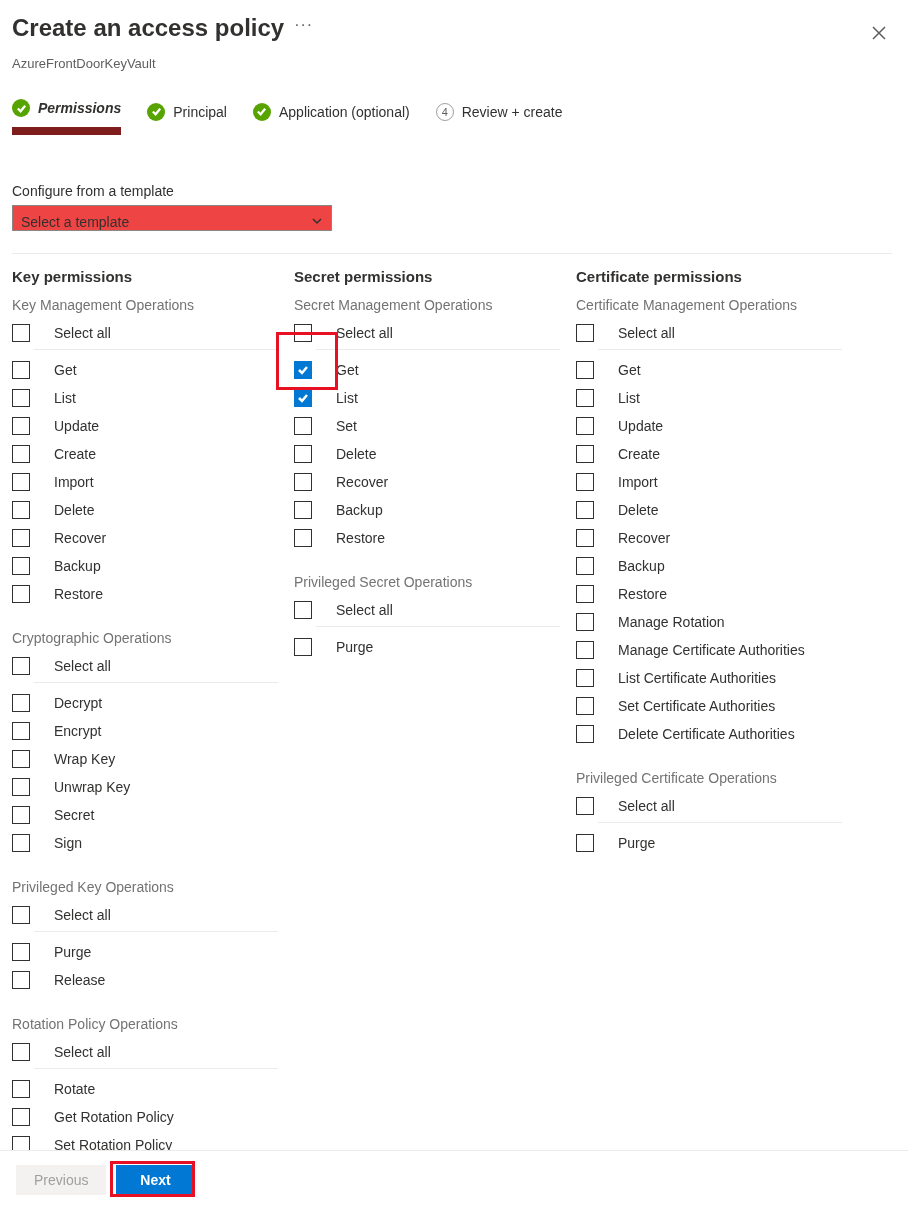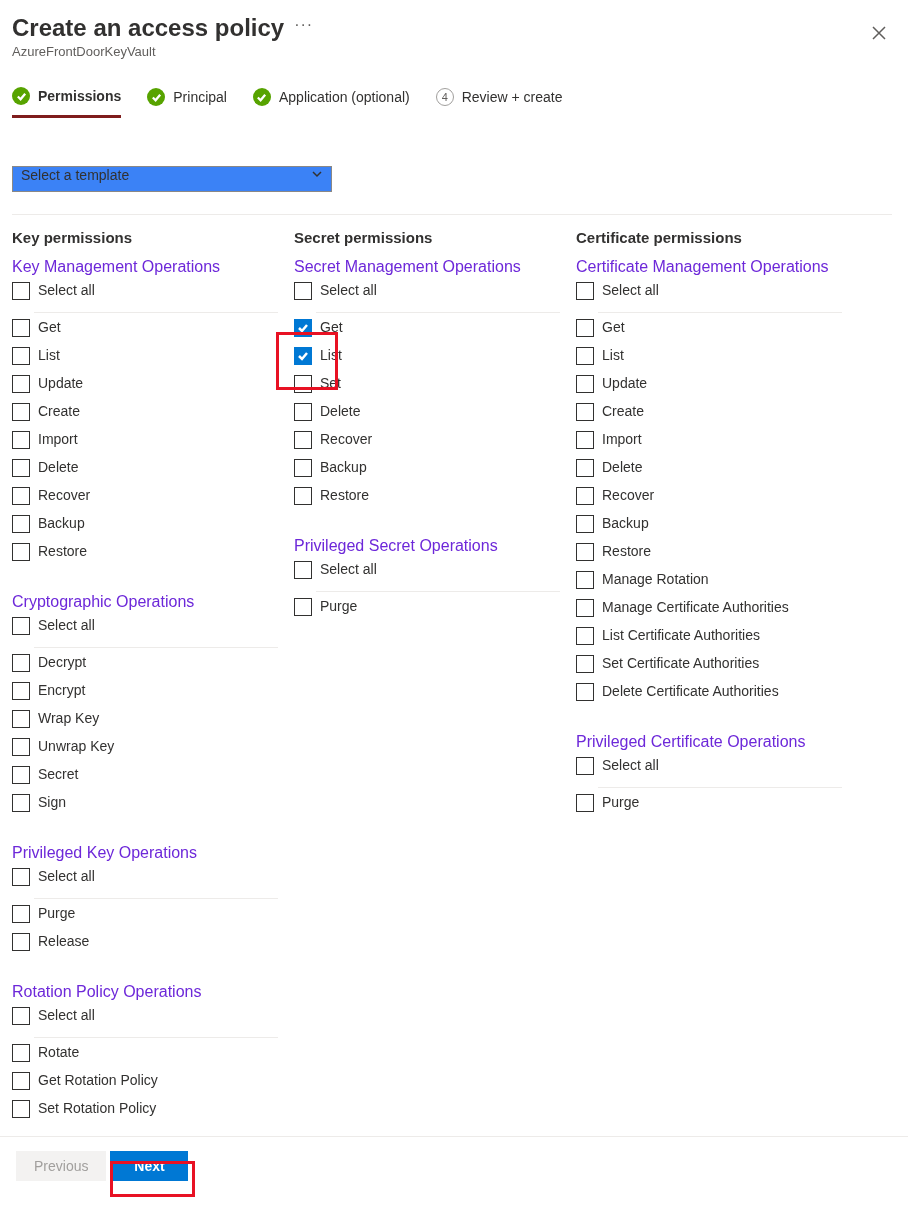--- a/index.html
+++ b/index.html
@@ -5,60 +5,60 @@
   * { box-sizing: border-box; }
   html, body { margin:0; padding:0; font-family: "Segoe UI", Arial, sans-serif; font-size:14px; color:#323130; background:#fff; }
   .page { width:908px; min-height:1209px; padding:10px 16px 0 12px; position:relative; }
 
   
   .hdr { display:flex; align-items:flex-start; justify-content:space-between; padding-top:4px; }
   .hdr-left { display:flex; flex-direction:column; }
   .title-row { display:flex; align-items:center; gap:10px; }
   .title { font-size:24px; font-weight:600; color:#323130; }
   .ellipsis { font-size:16px; color:#605e5c; letter-spacing:1px; padding-bottom:6px; cursor:pointer; }
-  .subtitle { font-size:13px; color:#605e5c; margin-top:2px; }
+  .subtitle { font-size:13px; color:#605e5c; margin-top:14px; }
   .close-x svg { width:14px; height:14px; stroke:#605e5c; stroke-width:1.5; }
   .close-x { background:none; border:none; cursor:pointer; padding:6px; margin-top:6px; }
 
   
   .steps { display:flex; align-items:center; gap:26px; margin-top:28px; border-bottom:1px solid transparent; }
   .step { display:flex; align-items:center; gap:8px; font-size:14px; padding-bottom:10px; cursor:pointer; color:#323130; }
-  .step.active { font-weight:600; border-bottom:3px solid #7f1d1d; margin-bottom:-1px; }
+  .step.active { font-weight:600; border-bottom:8px solid #7f1d1d; margin-bottom:-1px;font-style:italic; }
   .step-icon { width:18px; height:18px; border-radius:50%; display:flex; align-items:center; justify-content:center; }
   .step-icon.done { background:#57a300; }
   .step-icon.done svg { width:11px; height:11px; stroke:#fff; stroke-width:2.5; fill:none; }
   .step-icon.num { border:1px solid #a19f9d; background:#fff; color:#605e5c; font-size:11px; }
 
   
   .tpl-section { margin-top:48px; }
   .tpl-label { font-size:14px; color:#323130; }
-  .tpl-select { margin-top:6px; border:1px solid #8a8886; height:26px; width:320px; display:flex; align-items:flex-start; justify-content:space-between; padding:0 8px; font-size:14px; color:#323130; cursor:pointer; background:#3b82f6; }
+  .tpl-select { margin-top:6px; border:1px solid #8a8886; height:26px; width:320px; display:flex; align-items:flex-end; justify-content:space-between; padding:0 8px; font-size:14px; color:#323130; cursor:pointer; background:#ef4444; }
   .tpl-select .chev svg { width:12px; height:12px; stroke:#323130; stroke-width:1.5; fill:none; }
 
   .divider { border-top:1px solid #edebe9; margin-top:22px; }
 
   
   .cols { display:flex; gap:16px; margin-top:14px; }
   .col { flex:0 0 266px; }
   .col-title { font-size:15px; font-weight:700; margin-bottom:12px; }
   .group { margin-bottom:22px; }
-  .group-title { font-size:16px; font-weight:400; color:#6d28d9; margin-bottom:6px; }
+  .group-title { font-size:14px; font-weight:400; color:#737373; margin-bottom:6px; }
   .group-items { display:flex; flex-direction:column; }
   .sep { border-bottom:1px solid #edebe9; margin:2px 0 6px 22px; }
 
-  .item { display:flex; align-items:flex-start; gap:8px; height:28px; font-size:14px; color:#323130; cursor:pointer; }
+  .item { display:flex; align-items:center; gap:24px; height:28px; font-size:14px; color:#323130; cursor:pointer; }
   .item.select-all { height:28px; }
   .cb { width:18px; height:18px; border:1px solid #323130; background:#fff; display:flex; align-items:center; justify-content:center; flex:0 0 18px; }
   .cb.checked { background:#0078d4; border-color:#0078d4; }
   .cb.checked svg { width:12px; height:12px; stroke:#fff; stroke-width:2.5; fill:none; }
 
   .highlight-box { position:absolute; border:3px solid #e81123; pointer-events:none; }
 
   
-  .footer { position:absolute; left:0; right:0; bottom:14px; border-top:1px solid #edebe9; padding:14px 16px; display:flex; gap:4px; background:#fff; }
+  .footer { position:absolute; left:0; right:0; bottom:0; border-top:1px solid #edebe9; padding:14px 16px; display:flex; gap:10px; background:#fff; }
   .btn { height:30px; padding:0 18px; font-size:14px; border:none; cursor:pointer; }
   .btn-prev { background:#f3f2f1; color:#a19f9d; }
   .btn-next { background:#0078d4; color:#ffffff; font-weight:600; min-width:78px; }
 </style>
 </head>
 <body>
 
 <div class="page">
 
   <div class="hdr">
@@ -101,20 +101,21 @@
         </span>
         <span>Application (optional)</span>
       </div>
       <div class="step">
         <span class="step-icon num">4</span>
         <span>Review + create</span>
       </div>
     </div>
 
   <div class="tpl-section">
+    <div class="tpl-label">Configure from a template</div>
     <div class="tpl-select">
       <span>Select a template</span>
       <span class="chev">
         <svg viewBox="0 0 12 12">
             <path d="M2 4 L6 8 L10 4"></path>
           </svg>
       </span>
     </div>
   </div>
 

